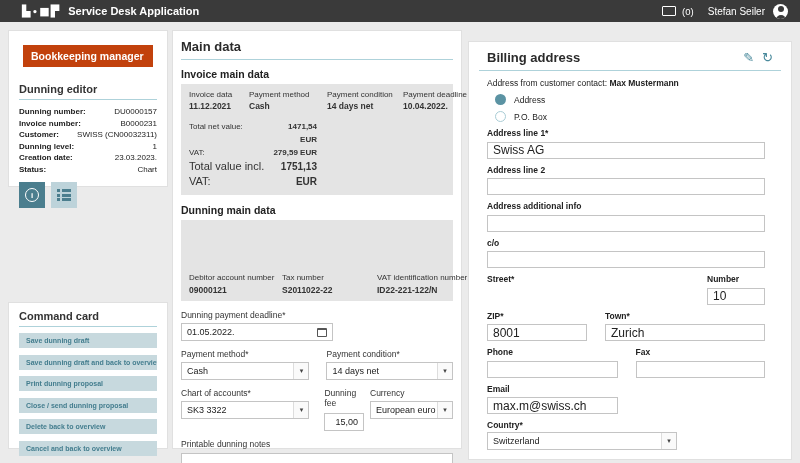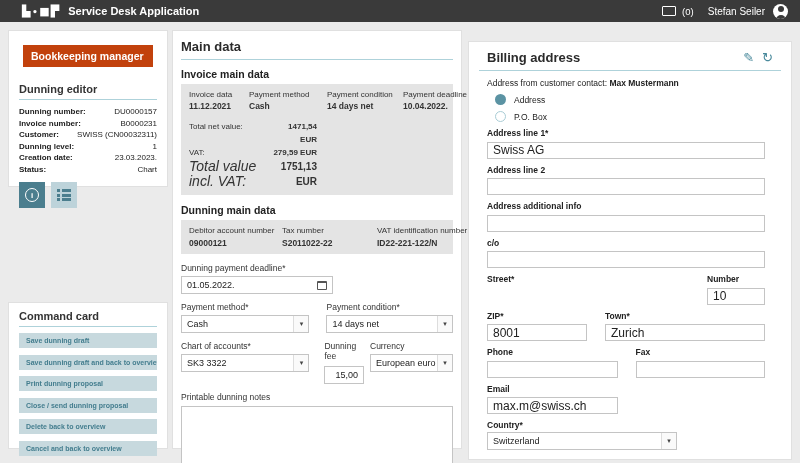--- a/index.html
+++ b/index.html
@@ -75,24 +75,24 @@
   
   .sec-sub { font-size:10.5px; font-weight:bold; margin-bottom:4px; color:#222; }
   .gray-box { background:#e4e4e4; padding:6px 8px; margin-bottom:9px; }
   .inv-grid { display:grid; grid-template-columns:60px 78px 76px 1fr; font-size:8px; color:#333; }
   .inv-grid .hd { white-space:nowrap; margin-bottom:2px; }
   .inv-grid .vl { font-weight:bold; font-size:8.5px; white-space:nowrap; margin-bottom:9px; }
   .tot-row { display:flex; font-size:8px; line-height:13px; color:#333; }
   .tot-label { flex:0 0 80px; }
   .tot-val { flex:0 0 48px; text-align:right; font-weight:bold; }
   .tot-row.grand { line-height:15px; }
-  .tot-row.grand .tot-label { font-size:14px;font-style:italic; }
+  .tot-row.grand .tot-label { font-size:11px; }
   .tot-row.grand .tot-val { font-size:10px; }
   .dun-grid { display:grid; grid-template-columns:93px 95px 1fr; font-size:8px; color:#333; }
-  .dun-grid .hd { white-space:nowrap; margin-bottom:3px; }
+  .dun-grid .hd { white-space:nowrap; margin-bottom:3px;margin-top:47px; }
   .dun-grid .vl { font-weight:bold; font-size:8.5px; white-space:nowrap; }
 
   .f-label { font-size:8.5px; color:#333; margin:8px 0 3px; }
   .txt-input, .sel, .date-input {
     height:18px; border:1px solid #c4c4c4; background:#fff;
     font-family:"Liberation Sans", sans-serif; font-size:9px; color:#222;
   }
   .txt-input { padding:0 5px; width:100%; }
   .date-input { width:152px; display:flex; align-items:center; padding:0 5px; }
   .cal-icon { margin-left:auto; width:10px; height:9px; border:1px solid #555; border-top-width:2.5px; border-radius:1px; }

